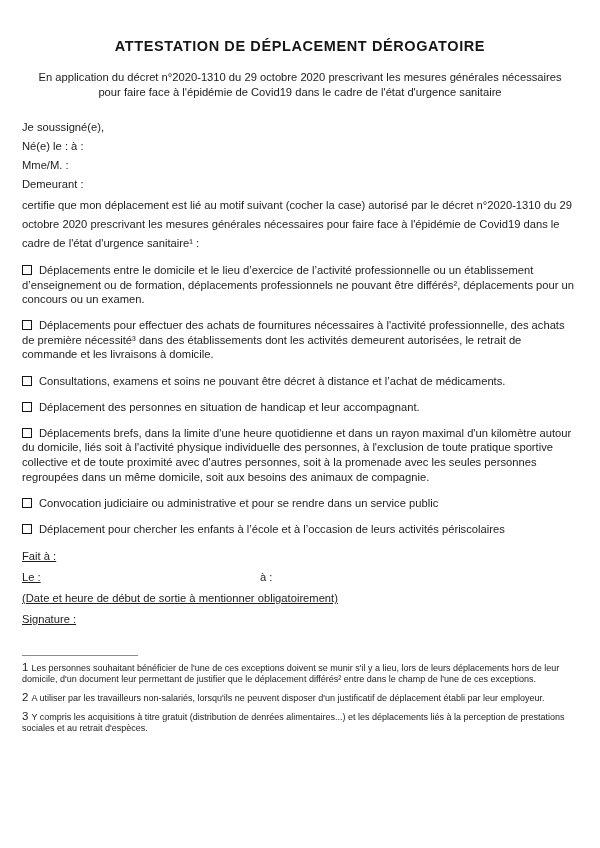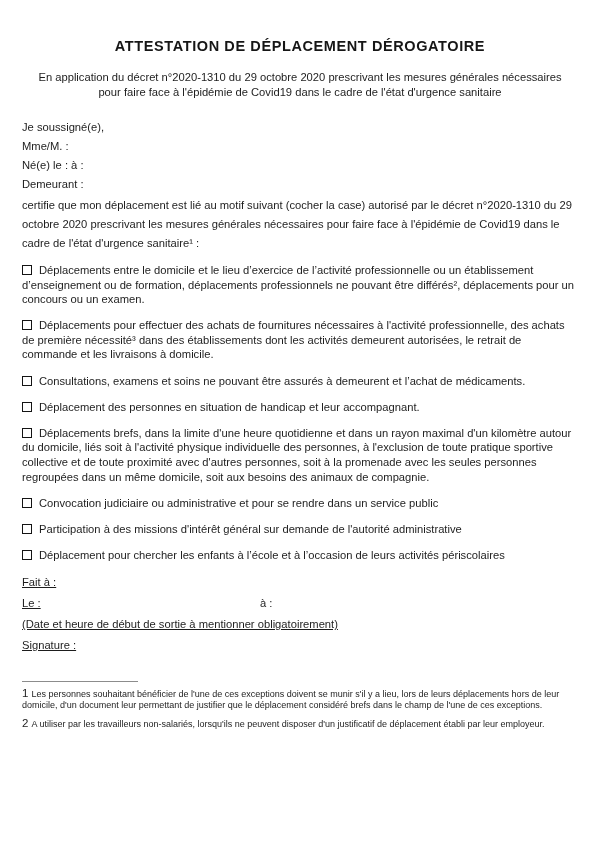--- a/index.html
+++ b/index.html
@@ -95,46 +95,46 @@
 
 <div class="page">
   <div class="content">
 
     <h1 class="title">ATTESTATION DE DÉPLACEMENT DÉROGATOIRE</h1>
 
     <p class="subtitle">En application du décret n°2020-1310 du 29 octobre 2020 prescrivant les mesures générales nécessaires pour faire face à l'épidémie de Covid19 dans le cadre de l'état d'urgence sanitaire</p>
 
     <div class="intro">
       <p class="line">Je soussigné(e),</p>
+      <p class="line">Né(e) le : à :</p>
       <p class="line">Mme/M. :</p>
-      <p class="line">Né(e) le : à :</p>
       <p class="line">Demeurant :</p>
     </div>
 
     <p class="certify">certifie que mon déplacement est lié au motif suivant (cocher la case) autorisé par le décret n°2020-1310 du 29 octobre 2020 prescrivant les mesures générales nécessaires pour faire face à l'épidémie de Covid19 dans le cadre de l'état d'urgence sanitaire¹ :</p>
 
     <div class="reasons">
       <div class="reason"><span class="cb"></span><span>Déplacements entre le domicile et le lieu d’exercice de l’activité professionnelle ou un établissement d’enseignement ou de formation, déplacements professionnels ne pouvant être différés², déplacements pour un concours ou un examen.</span></div>
       <div class="reason"><span class="cb"></span><span>Déplacements pour effectuer des achats de fournitures nécessaires à l'activité professionnelle, des achats de première nécessité³ dans des établissements dont les activités demeurent autorisées, le retrait de commande et les livraisons à domicile.</span></div>
-      <div class="reason"><span class="cb"></span><span>Consultations, examens et soins ne pouvant être assurés à demeurent et l’achat de médicaments.</span></div>
+      <div class="reason"><span class="cb"></span><span>Consultations, examens et soins ne pouvant être décret à distance et l’achat de médicaments.</span></div>
       <div class="reason"><span class="cb"></span><span>Déplacement des personnes en situation de handicap et leur accompagnant.</span></div>
       <div class="reason"><span class="cb"></span><span>Déplacements brefs, dans la limite d'une heure quotidienne et dans un rayon maximal d'un kilomètre autour du domicile, liés soit à l'activité physique individuelle des personnes, à l'exclusion de toute pratique sportive collective et de toute proximité avec d'autres personnes, soit à la promenade avec les seules personnes regroupées dans un même domicile, soit aux besoins des animaux de compagnie.</span></div>
       <div class="reason"><span class="cb"></span><span>Convocation judiciaire ou administrative et pour se rendre dans un service public</span></div>
-      <div class="reason"><span class="cb"></span><span>Participation à des missions d'intérêt général sur demande de l'autorité administrative</span></div>
       <div class="reason"><span class="cb"></span><span>Déplacement pour chercher les enfants à l’école et à l’occasion de leurs activités périscolaires</span></div>
     </div>
 
     <div class="closing">
       <p class="line">Fait à :</p>
       <p class="line"><span>Le :</span><span class="a-col">à :</span></p>
       <p class="line">(Date et heure de début de sortie à mentionner obligatoirement)</p>
       <p class="line">Signature :</p>
     </div>
 
     <hr class="fn-sep">
 
     <div class="footnotes">
-      <p class="footnote"><span class="fn-num">1</span><span>Les personnes souhaitant bénéficier de l'une de ces exceptions doivent se munir s'il y a lieu, lors de leurs déplacements hors de leur domicile, d'un document leur permettant de justifier que le déplacement considéré brefs dans le champ de l'une de ces exceptions.</span></p>
+      <p class="footnote"><span class="fn-num">1</span><span>Les personnes souhaitant bénéficier de l'une de ces exceptions doivent se munir s'il y a lieu, lors de leurs déplacements hors de leur domicile, d'un document leur permettant de justifier que le déplacement différés² entre dans le champ de l'une de ces exceptions.</span></p>
       <p class="footnote"><span class="fn-num">2</span><span>A utiliser par les travailleurs non-salariés, lorsqu'ils ne peuvent disposer d'un justificatif de déplacement établi par leur employeur.</span></p>
+      <p class="footnote"><span class="fn-num">3</span><span>Y compris les acquisitions à titre gratuit (distribution de denrées alimentaires...) et les déplacements liés à la perception de prestations sociales et au retrait d'espèces.</span></p>
     </div>
 
   </div>
 </div>
 
 </body></html>

